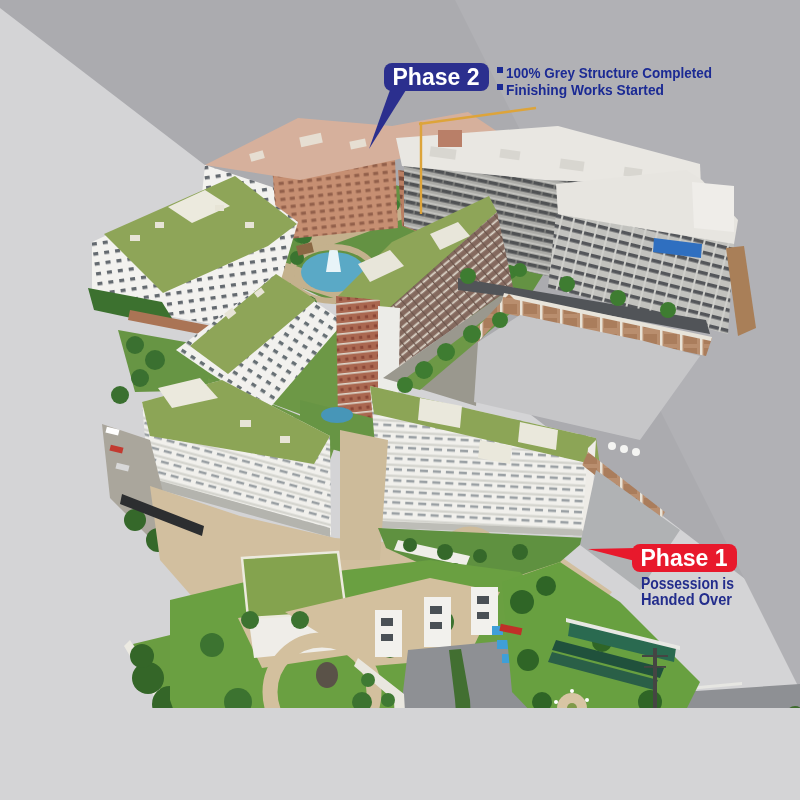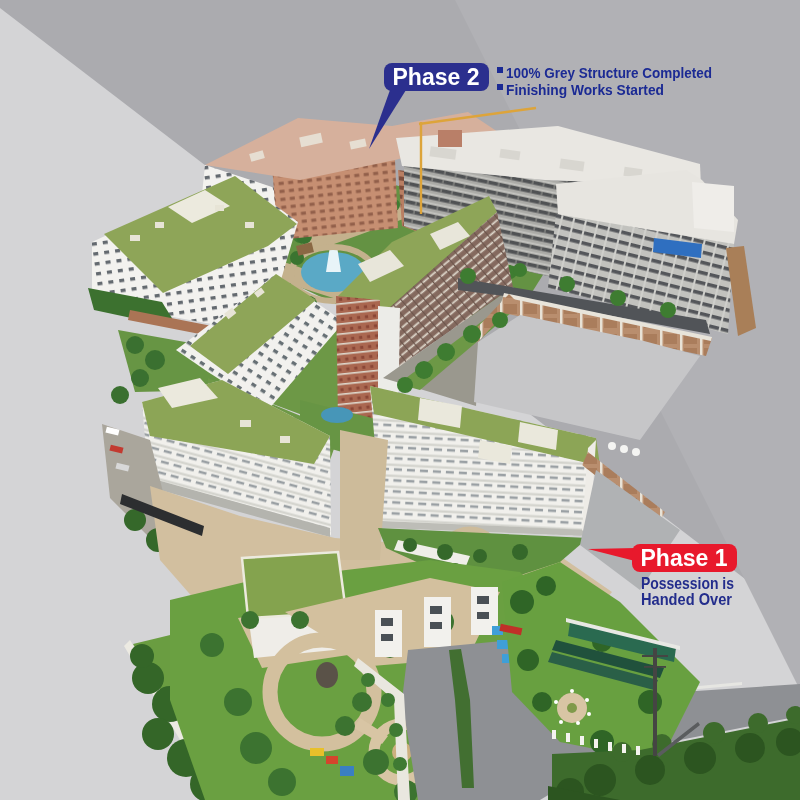--- a/index.html
+++ b/index.html
@@ -1,16 +1,16 @@
 <!DOCTYPE html>
 <html><head>
 <meta charset="utf-8">
 <style>
   html,body{margin:0;padding:0;background:#d4d4d6;}
-  #stage{width:800px;height:800px;position:relative;overflow:hidden;font-family:"Liberation Sans",sans-serif;}
+  #stage{width:800px;height:708px;position:relative;overflow:hidden;font-family:"Liberation Sans",sans-serif;}
   svg{display:block;}
 </style>
 </head>
 <body>
 <div id="stage">
 <svg width="800" height="800" viewBox="0 0 800 800" xmlns="http://www.w3.org/2000/svg">
 <defs>
   <pattern id="winWhite" width="11" height="10" patternUnits="userSpaceOnUse" patternTransform="rotate(-8)">
     <rect width="11" height="10" fill="#f3f2ef"></rect>
     <rect x="2" y="3" width="5" height="3.4" fill="#646a70"></rect>

